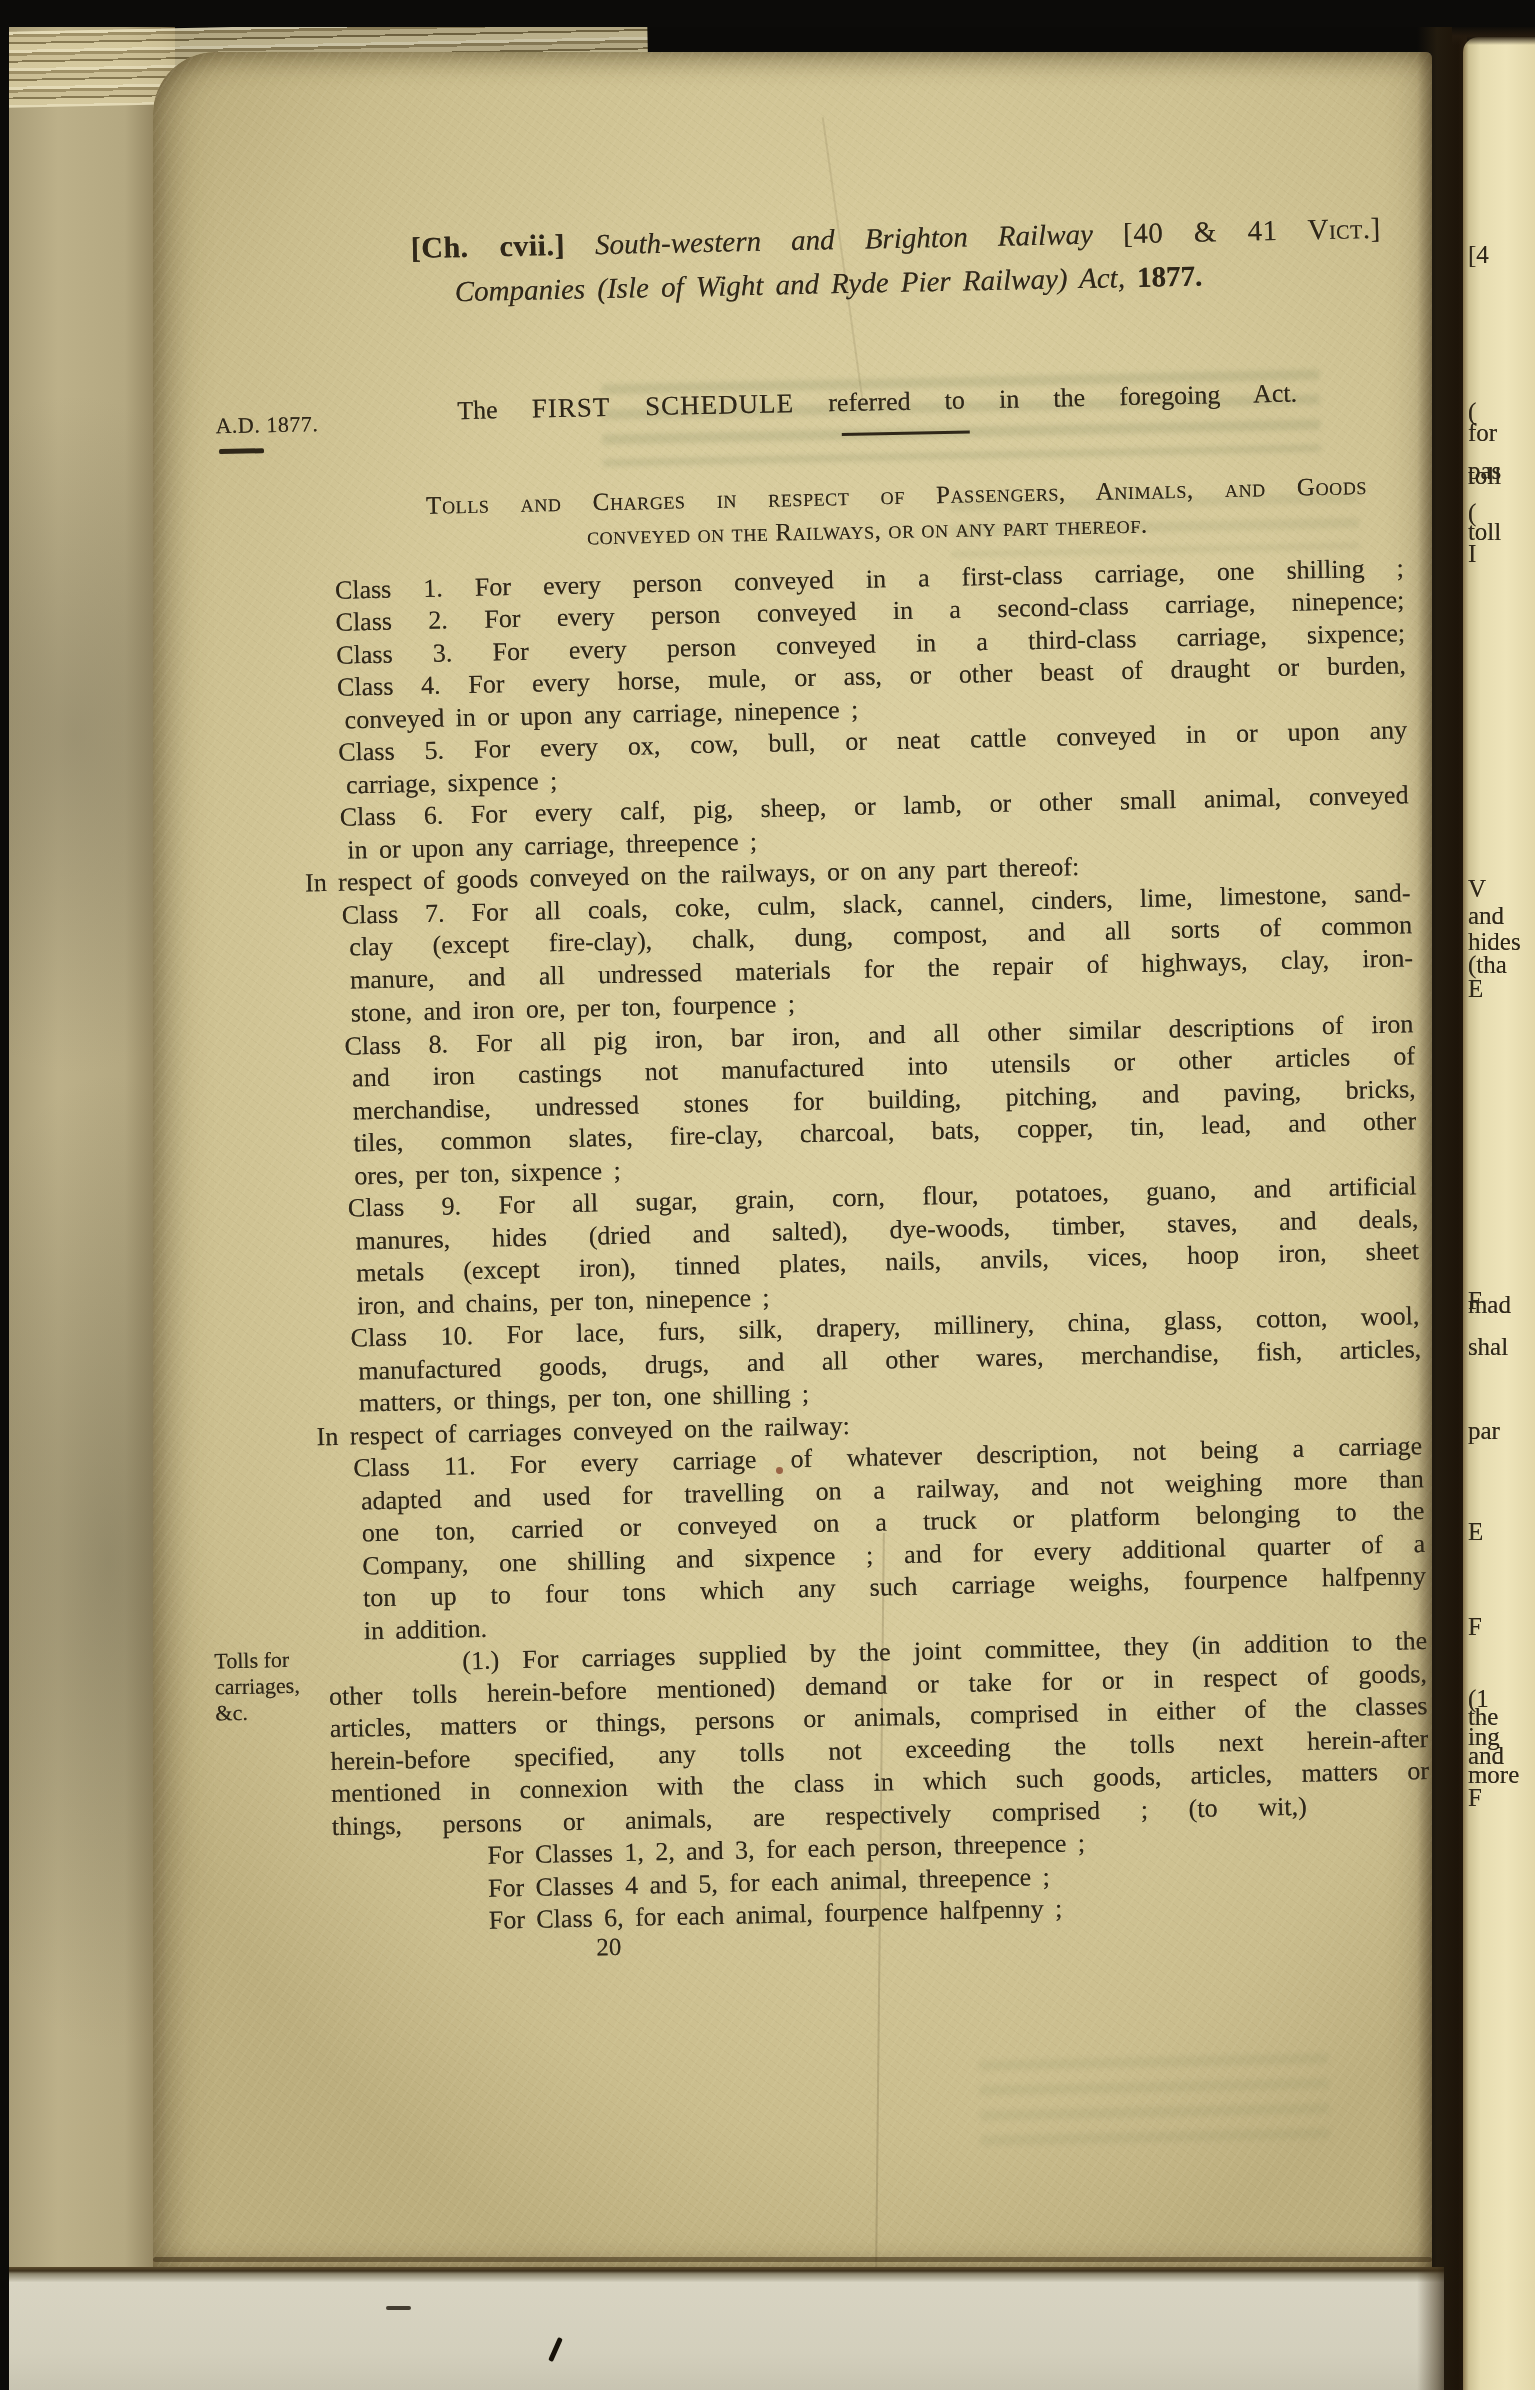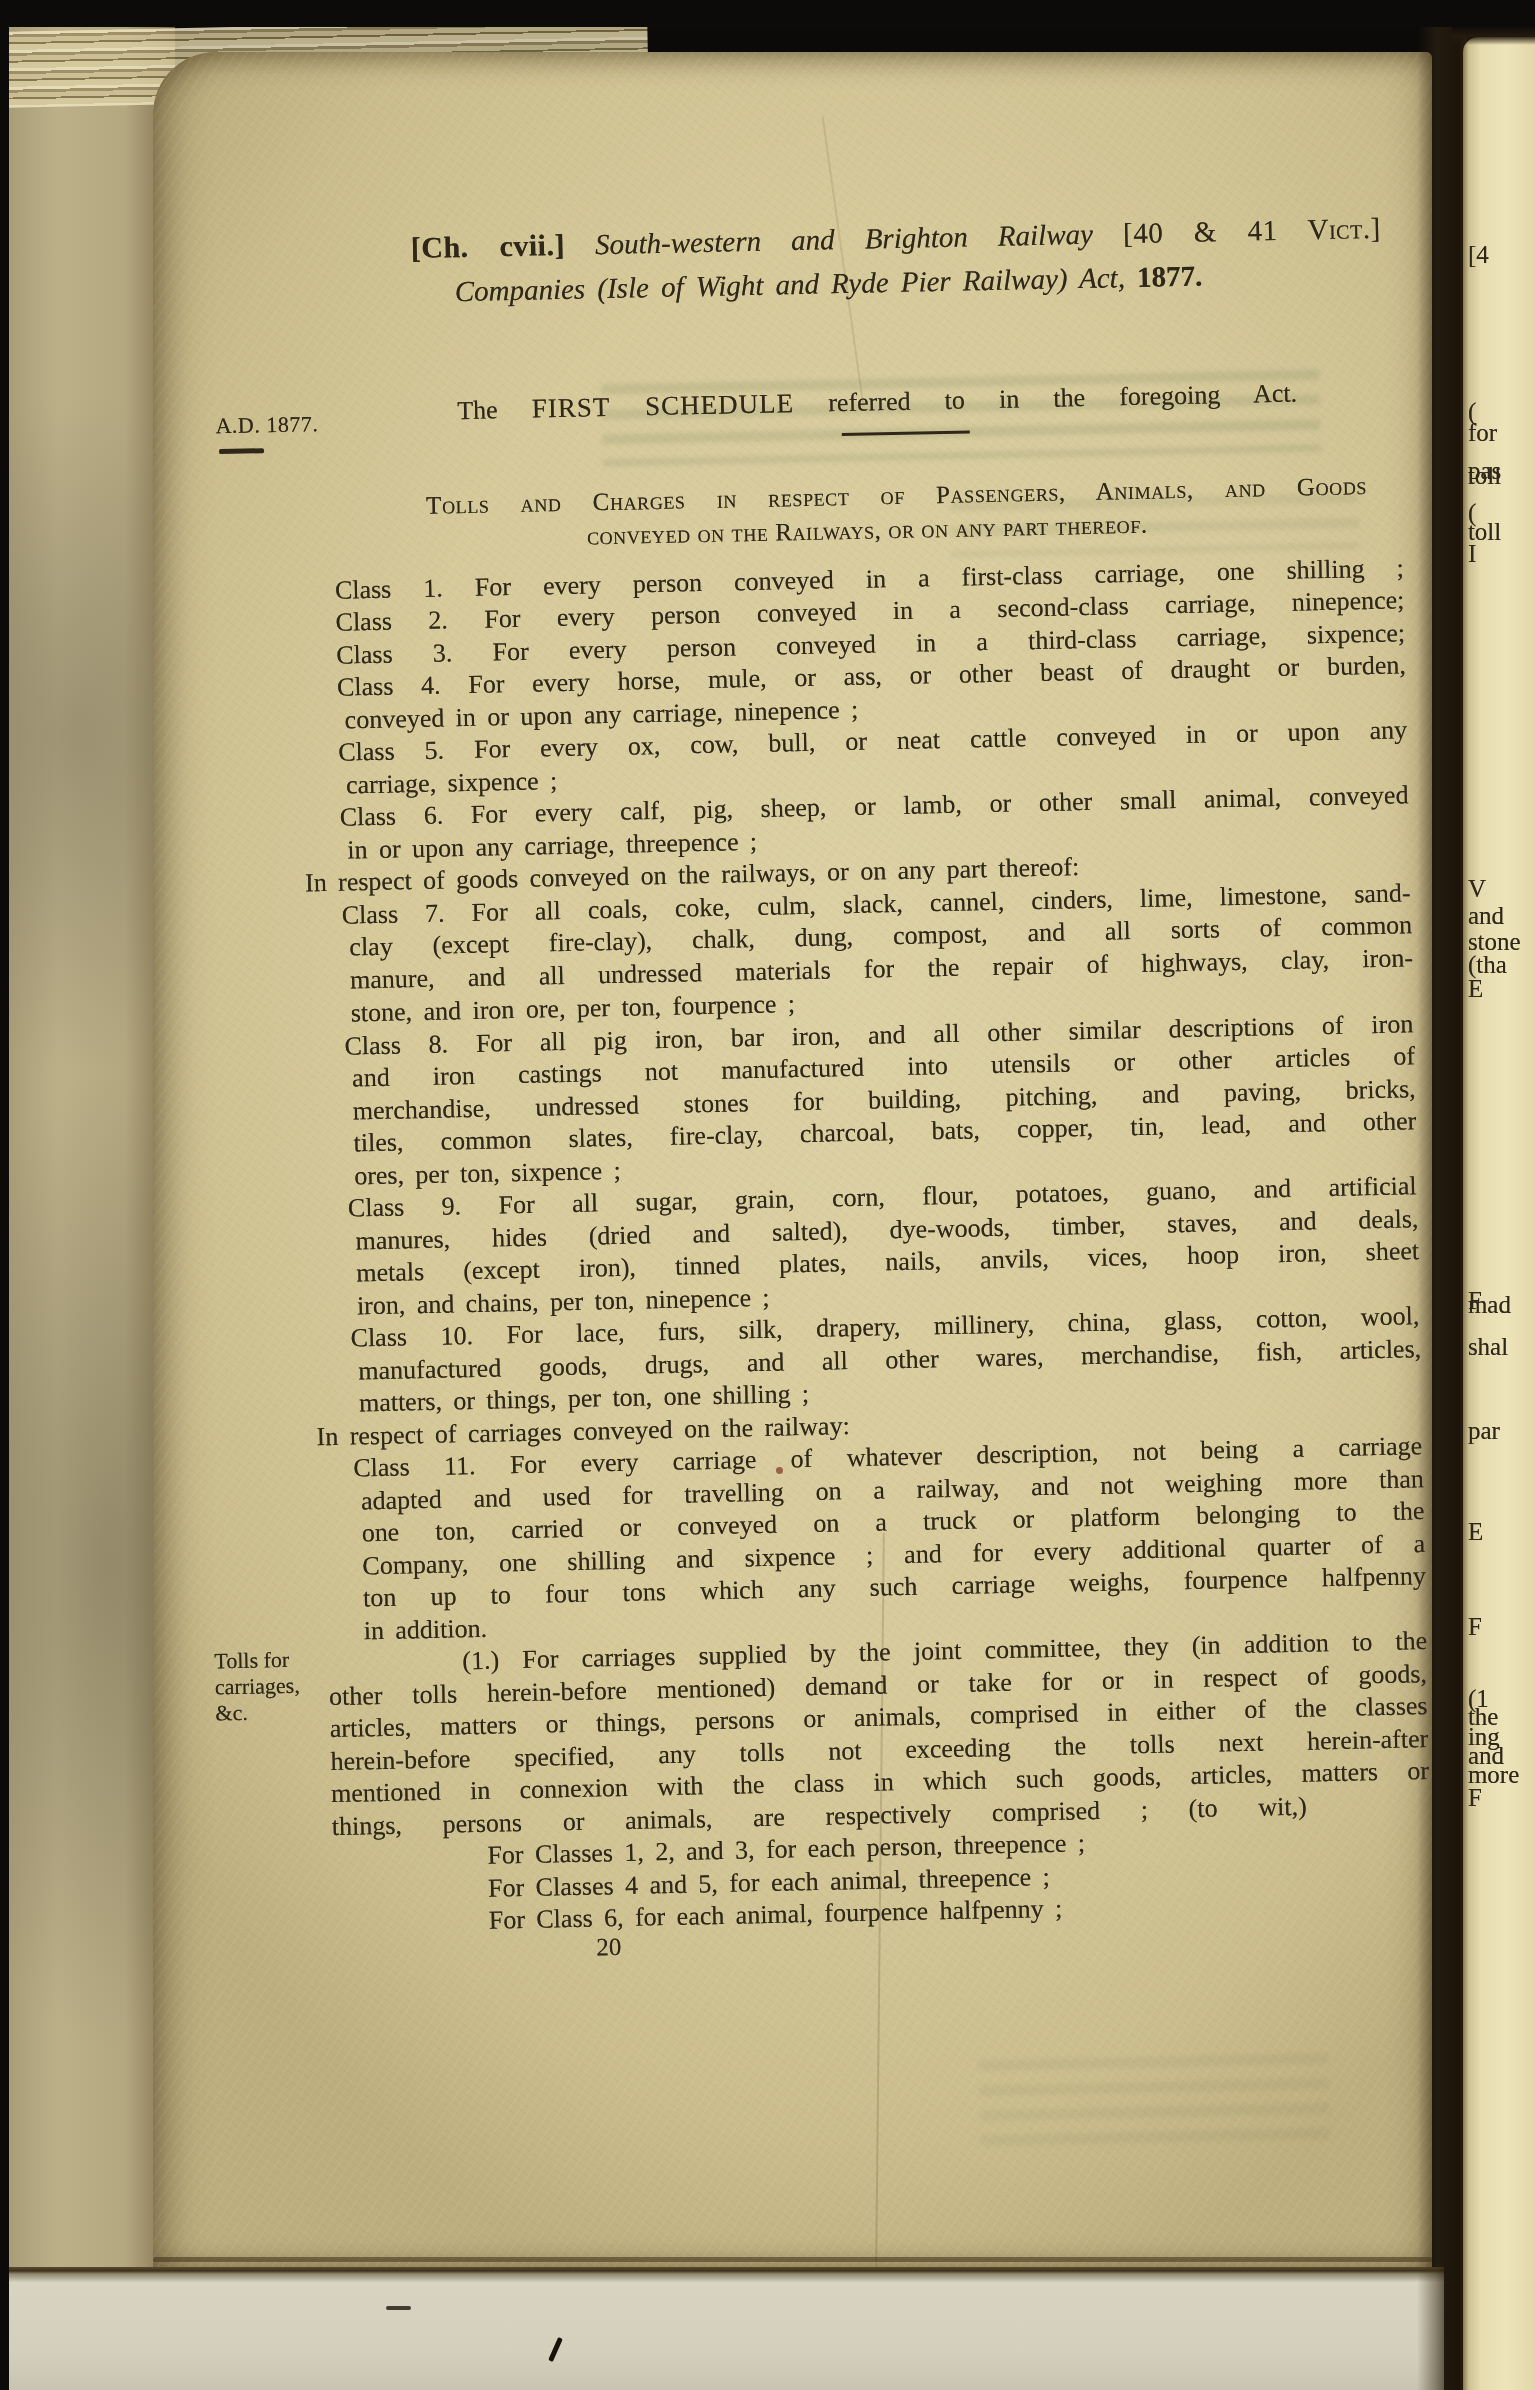--- a/index.html
+++ b/index.html
@@ -101,21 +101,21 @@
     <span class="frag" style="top:204px">[4</span>
     <span class="frag" style="top:361px">(</span>
     <span class="frag" style="top:382px">for</span>
     <span class="frag" style="top:420px">pas</span>
     <span class="frag" style="top:425px">toll</span>
     <span class="frag" style="top:462px">(</span>
     <span class="frag" style="top:481px">toll</span>
     <span class="frag" style="top:503px">I</span>
     <span class="frag" style="top:838px">V</span>
     <span class="frag" style="top:865px">and</span>
-    <span class="frag" style="top:891px">stone</span>
+    <span class="frag" style="top:891px">hides</span>
     <span class="frag" style="top:914px">(tha</span>
     <span class="frag" style="top:938px">E</span>
     <span class="frag" style="top:1250px">F</span>
     <span class="frag" style="top:1254px">mad</span>
     <span class="frag" style="top:1296px">shal</span>
     <span class="frag" style="top:1380px">par</span>
     <span class="frag" style="top:1481px">E</span>
     <span class="frag" style="top:1576px">F</span>
     <span class="frag" style="top:1648px">(1</span>
     <span class="frag" style="top:1666px">the</span>

